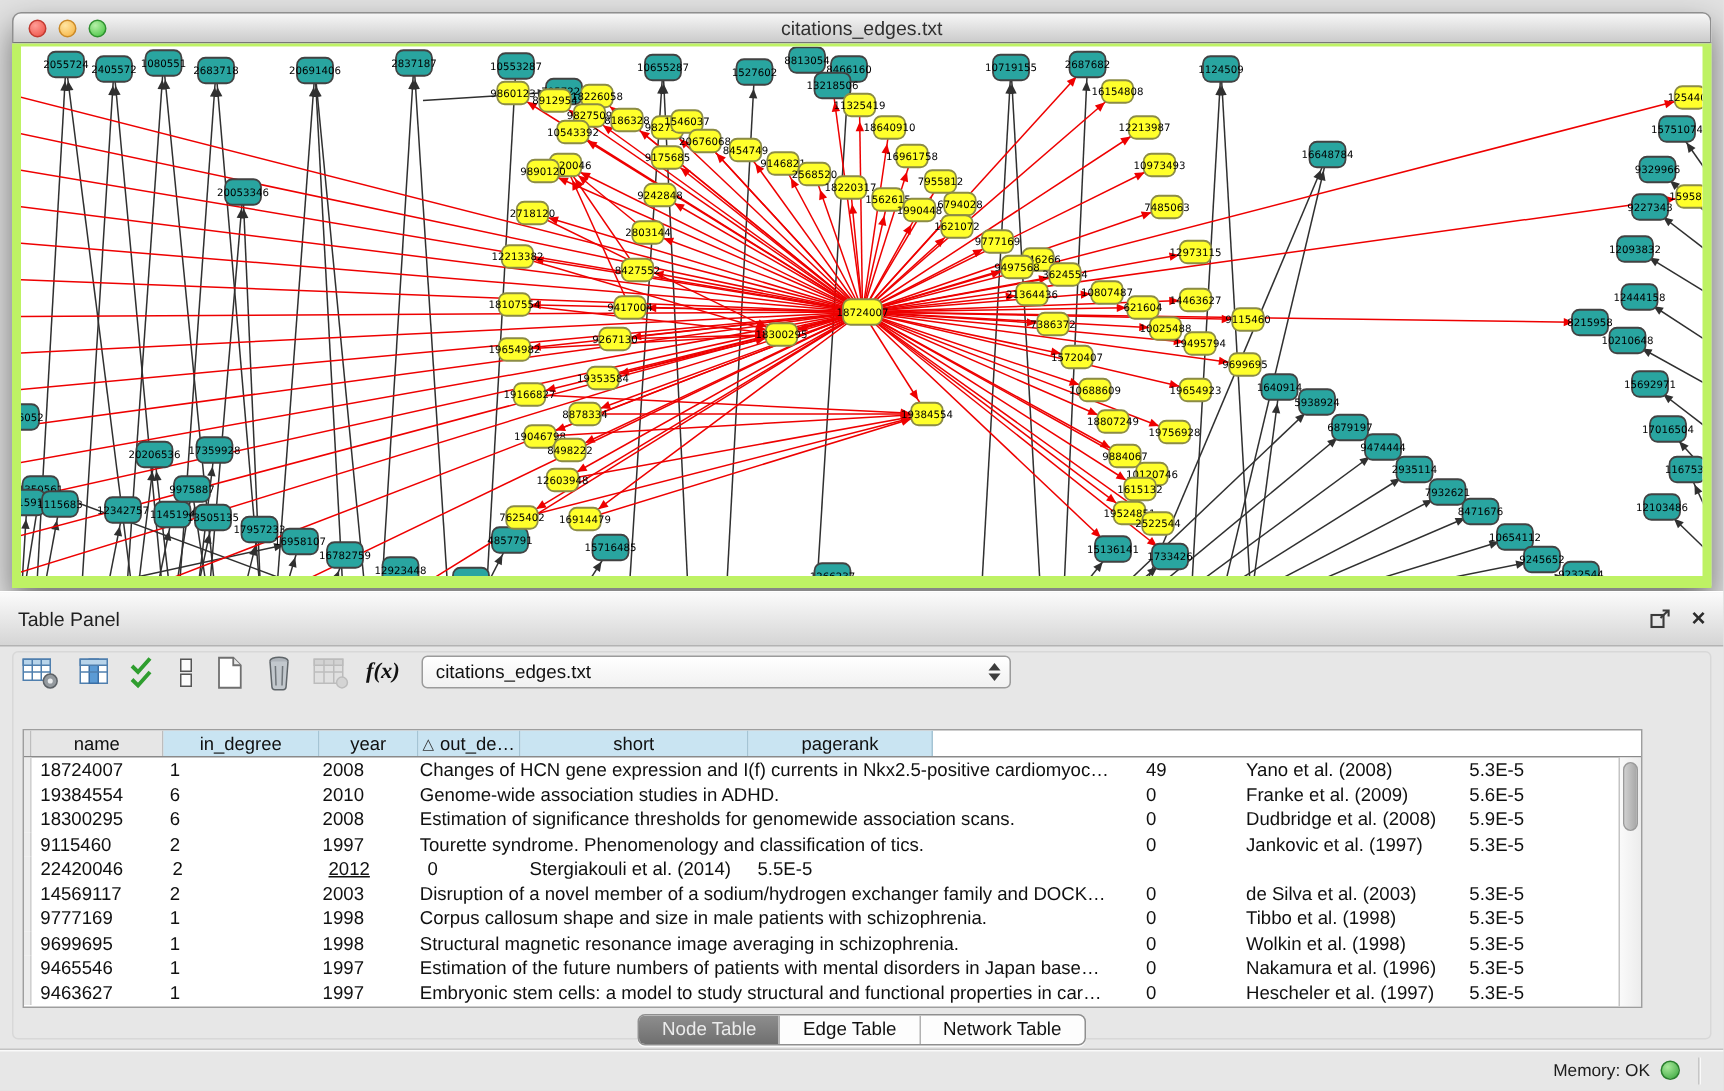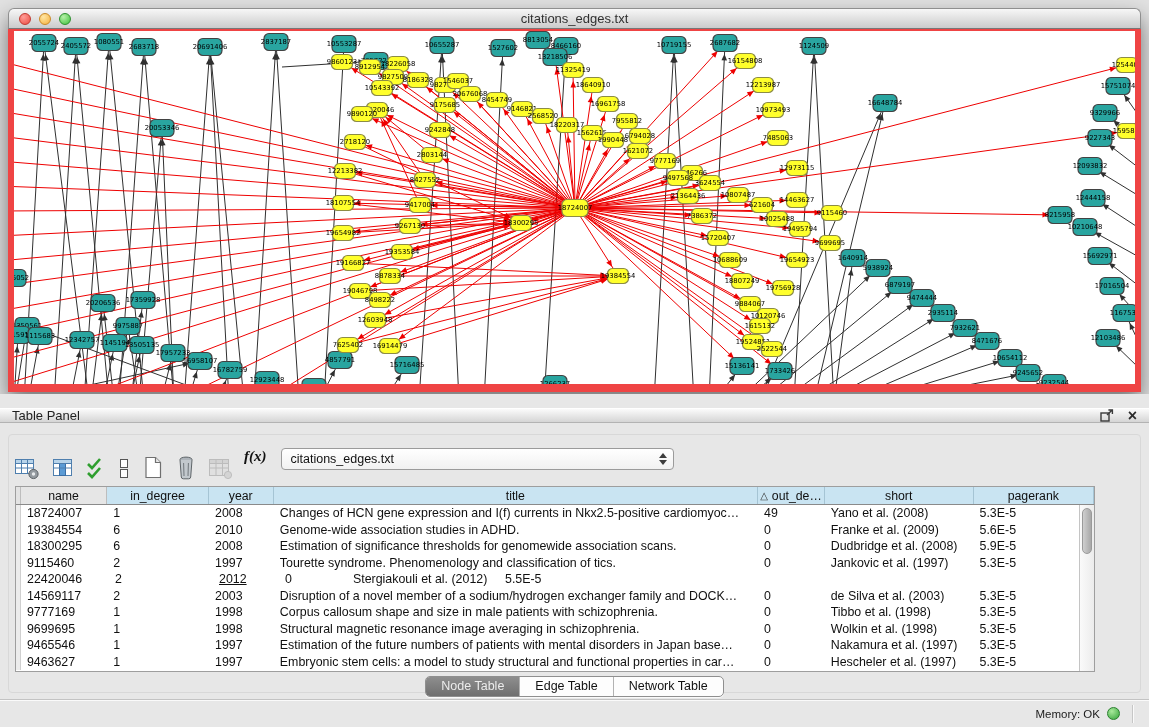--- a/index.html
+++ b/index.html
@@ -7,33 +7,33 @@
   .page{position:relative;width:1149px;height:727px;background:#e2e2e2;}
 
   
   .net-window{position:absolute;left:8px;top:8px;width:1133px;height:384px;border-radius:6px 6px 2px 2px;box-shadow:0 10px 22px rgba(0,0,0,.5);}
   .titlebar{position:relative;height:21px;background:linear-gradient(#f7f7f7,#cbcbcb);border:1px solid #8f8f8f;border-bottom:1px solid #777;border-radius:6px 6px 0 0;box-sizing:border-box;}
   .tl{position:absolute;top:4px;width:12px;height:12px;border-radius:50%;box-sizing:border-box;}
   .tl.red{left:10px;background:radial-gradient(circle at 35% 30%,#ff9d97,#ec4d42);border:1px solid #c23a31;}
   .tl.yel{left:30px;background:radial-gradient(circle at 35% 30%,#ffe6a3,#f6b03c);border:1px solid #cb8a28;}
   .tl.grn{left:50px;background:radial-gradient(circle at 35% 30%,#b6f0a8,#3fc13c);border:1px solid #2f9130;}
   .win-title{position:absolute;left:0;right:0;top:2px;text-align:center;font-size:13px;color:#303030;}
-  .win-body{position:absolute;left:0;right:0;top:21px;bottom:0;background:#ef4444;padding:2px 6px 8px 6px;box-sizing:border-box;}
+  .win-body{position:absolute;left:0;right:0;top:21px;bottom:0;background:#bef264;padding:2px 6px 8px 6px;box-sizing:border-box;}
   .net-canvas{position:relative;width:100%;height:100%;background:#ffffff;overflow:hidden;}
   .net-canvas svg{display:block;width:100%;height:100%;}
 
   
   .table-panel{position:absolute;left:0;top:394px;width:1149px;height:305px;background:#e7e7e7;}
-  .panel-header{position:relative;height:15px;background:linear-gradient(#fbfbfb,#d5d5d5);border-top:1px solid #ffffff;border-bottom:1px solid #b3b3b3;box-sizing:border-box;display:flex;align-items:center;padding:0 12px;font-size:13px;color:#1f1f1f;margin-top:14px;}
+  .panel-header{position:relative;height:37px;background:linear-gradient(#fbfbfb,#d5d5d5);border-top:1px solid #ffffff;border-bottom:1px solid #b3b3b3;box-sizing:border-box;display:flex;align-items:center;padding:0 12px;font-size:13px;color:#1f1f1f;}
   .panel-header .sp{flex:1;}
   .ph-icon{display:flex;align-items:center;margin-left:14px;cursor:default;}
   .ph-x{font-size:16px;font-weight:bold;color:#2b2b2b;line-height:14px;}
   .panel-inner{position:absolute;left:8px;right:8px;top:40px;bottom:6px;border:1px solid #d8d8d8;border-radius:4px;}
 
-  .toolbar{position:absolute;left:14px;top:54px;height:32px;display:flex;}
+  .toolbar{position:absolute;left:14px;top:38px;height:32px;display:flex;align-items:center;}
   .tb-icon{margin-right:11px;display:flex;align-items:flex-end;}
   .tb-icon.disabled{opacity:.45;}
   .fx{font-family:"Liberation Serif",serif;font-style:italic;font-weight:bold;font-size:15px;color:#111;margin-right:14px;}
   .combo{width:393px;height:22px;background:linear-gradient(#ffffff,#f1f1f1);border:1px solid #9b9b9b;border-radius:4px;box-sizing:border-box;display:flex;align-items:center;padding:0 6px 0 9px;font-size:12.5px;color:#111;}
   .combo .sp{flex:1;}
   .combo-arrows{display:flex;flex-direction:column;gap:2px;}
   .combo-arrows i{display:block;width:0;height:0;border-left:4px solid transparent;border-right:4px solid transparent;}
   .combo-arrows .up{border-bottom:5px solid #3c3c3c;}
   .combo-arrows .dn{border-top:5px solid #3c3c3c;}
 
@@ -1048,23 +1048,20 @@
           <div class="hcell gut" style="width: 5px;"></div>
           <div class="hcell gray" style="width: 88px;">
             <span>name</span>
           </div>
           <div class="hcell" style="width: 104px;">
             <span>in_degree</span>
           </div>
           <div class="hcell" style="width: 66px;">
             <span>year</span>
           </div>
-          <div class="hcell" style="width: 495px;">
-            <span>title</span>
-          </div>
           <div class="hcell" style="width: 68px;">
             <span class="tri">△</span>
             <span>out_de…</span>
           </div>
           <div class="hcell" style="width: 152px;">
             <span>short</span>
           </div>
           <div class="hcell" style="width: 123px;">
             <span>pagerank</span>
           </div>
@@ -1109,21 +1106,21 @@
             <div class="bcell" style="width: 68px;">0</div>
             <div class="bcell" style="width: 152px;">Jankovic et al. (1997)</div>
             <div class="bcell" style="width: 123px;">5.3E-5</div>
           </div>
           <div class="grow">
             <div class="bcell gut" style="width: 5px;"></div>
             <div class="bcell" style="width: 88px;">22420046</div>
             <div class="bcell" style="width: 104px;">2</div>
             <div class="bcell" style="width: 66px; text-decoration: underline;">2012</div>
             <div class="bcell" style="width: 68px;">0</div>
-            <div class="bcell" style="width: 152px;">Stergiakouli et al. (2012)</div>
+            <div class="bcell" style="width: 152px;">Stergiakouli et al. (2014)</div>
             <div class="bcell" style="width: 123px;">5.5E-5</div>
           </div>
           <div class="grow">
             <div class="bcell gut" style="width: 5px;"></div>
             <div class="bcell" style="width: 88px;">14569117</div>
             <div class="bcell" style="width: 104px;">2</div>
             <div class="bcell" style="width: 66px;">2003</div>
             <div class="bcell" style="width: 495px;">Disruption of a novel member of a sodium/hydrogen exchanger family and DOCK…</div>
             <div class="bcell" style="width: 68px;">0</div>
             <div class="bcell" style="width: 152px;">de Silva et al. (2003)</div>
@@ -1149,21 +1146,21 @@
             <div class="bcell" style="width: 152px;">Wolkin et al. (1998)</div>
             <div class="bcell" style="width: 123px;">5.3E-5</div>
           </div>
           <div class="grow">
             <div class="bcell gut" style="width: 5px;"></div>
             <div class="bcell" style="width: 88px;">9465546</div>
             <div class="bcell" style="width: 104px;">1</div>
             <div class="bcell" style="width: 66px;">1997</div>
             <div class="bcell" style="width: 495px;">Estimation of the future numbers of patients with mental disorders in Japan base…</div>
             <div class="bcell" style="width: 68px;">0</div>
-            <div class="bcell" style="width: 152px;">Nakamura et al. (1997)</div>
+            <div class="bcell" style="width: 152px;">Nakamura et al. (1996)</div>
             <div class="bcell" style="width: 123px;">5.3E-5</div>
           </div>
           <div class="grow">
             <div class="bcell gut" style="width: 5px;"></div>
             <div class="bcell" style="width: 88px;">9463627</div>
             <div class="bcell" style="width: 104px;">1</div>
             <div class="bcell" style="width: 66px;">1997</div>
             <div class="bcell" style="width: 495px;">Embryonic stem cells: a model to study structural and functional properties in car…</div>
             <div class="bcell" style="width: 68px;">0</div>
             <div class="bcell" style="width: 152px;">Hescheler et al. (1997)</div>

